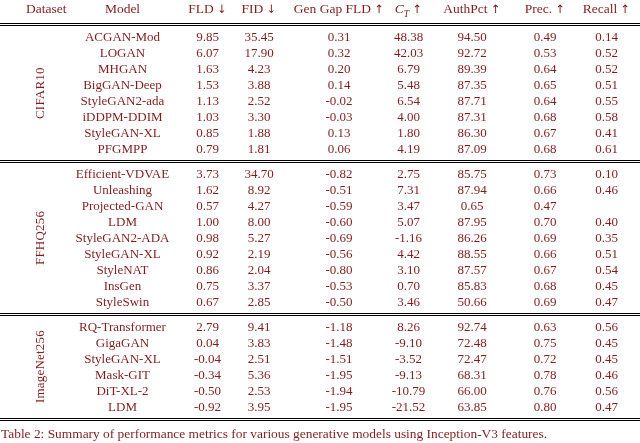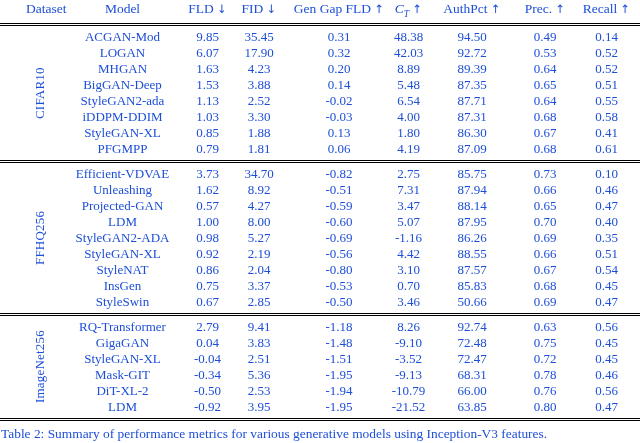--- a/index.html
+++ b/index.html
@@ -6,21 +6,21 @@
     margin: 0;
     padding: 0;
     background: #ffffff;
   }
   .page {
     position: relative;
     width: 640px;
     height: 443px;
     overflow: hidden;
     background: #ffffff;
-    color: #1d4ed8;
+    color: #7f1d1d;
     font-family: "Liberation Serif", "DejaVu Serif", serif;
   }
   .grid-row {
     display: grid;
     grid-template-columns: 60px 125px 45px 58px 102px 37px 90px 56px 67px;
   }
   .cell {
     text-align: center;
     font-size: 13px;
     line-height: 16px;
@@ -110,21 +110,21 @@
           <div class="cell c-authpct">92.72</div>
           <div class="cell c-prec">0.53</div>
           <div class="cell c-recall">0.52</div>
         </div>
         <div class="grid-row trow">
           <div class="cell c-dataset"></div>
           <div class="cell c-model">MHGAN</div>
           <div class="cell c-fld">1.63</div>
           <div class="cell c-fid">4.23</div>
           <div class="cell c-gengap">0.20</div>
-          <div class="cell c-ct">8.89</div>
+          <div class="cell c-ct">6.79</div>
           <div class="cell c-authpct">89.39</div>
           <div class="cell c-prec">0.64</div>
           <div class="cell c-recall">0.52</div>
         </div>
         <div class="grid-row trow">
           <div class="cell c-dataset"></div>
           <div class="cell c-model">BigGAN-Deep</div>
           <div class="cell c-fld">1.53</div>
           <div class="cell c-fid">3.88</div>
           <div class="cell c-gengap">0.14</div>
@@ -207,21 +207,20 @@
           <div class="cell c-prec">0.66</div>
           <div class="cell c-recall">0.46</div>
         </div>
         <div class="grid-row trow">
           <div class="cell c-dataset"></div>
           <div class="cell c-model">Projected-GAN</div>
           <div class="cell c-fld">0.57</div>
           <div class="cell c-fid">4.27</div>
           <div class="cell c-gengap">-0.59</div>
           <div class="cell c-ct">3.47</div>
-          <div class="cell c-authpct">88.14</div>
           <div class="cell c-prec">0.65</div>
           <div class="cell c-recall">0.47</div>
         </div>
         <div class="grid-row trow">
           <div class="cell c-dataset"></div>
           <div class="cell c-model">LDM</div>
           <div class="cell c-fld">1.00</div>
           <div class="cell c-fid">8.00</div>
           <div class="cell c-gengap">-0.60</div>
           <div class="cell c-ct">5.07</div>

